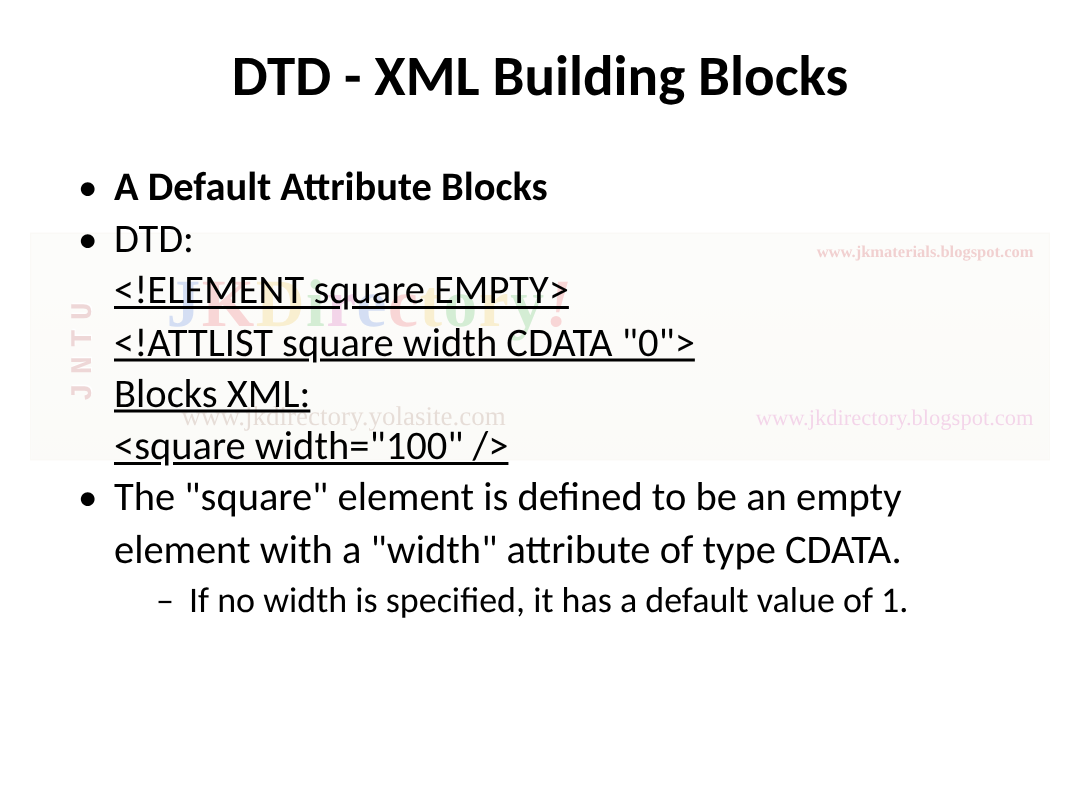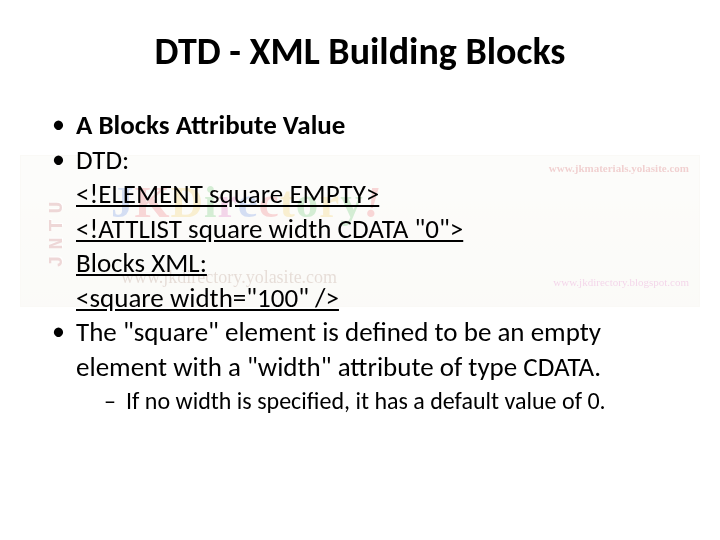--- a/index.html
+++ b/index.html
@@ -87,21 +87,21 @@
     left: 100px;
     bottom: 18px;
     font-size: 18px;
     font-family: "Brush Script MT", cursive;
     color: #7a4a2a;
   }
   .wm-blog {
     position: absolute;
     right: 10px;
     bottom: 18px;
-    font-size: 11px;
+    font-size: 15px;
     font-family: "Brush Script MT", cursive;
     color: #c21b8b;
   }
   
   .content {
     position: relative;
     z-index: 1;
     padding: 18px 38px 0 38px;
   }
   .title {
@@ -154,46 +154,46 @@
 </style>
 </head>
 <body>
 
 <div class="slide">
 
   <div class="wm">
     <div class="wm-vert">
       <span>JNTU</span>
     </div>
-    <div class="wm-top">www.jkmaterials.yolasite.com</div>
+    <div class="wm-top">www.jkmaterials.blogspot.com</div>
     <div class="wm-logo">
       <span class="jk-j">J</span><span class="jk-k">K</span><span class="d1">D</span><span class="d2">i</span><span class="d3">r</span><span class="d4">e</span><span class="d5">c</span><span class="d6">t</span><span class="d7">o</span><span class="d1">r</span><span class="d2">y</span><span class="excl">!</span>
     </div>
     <div class="wm-sub">www.jkdirectory.yolasite.com</div>
     <div class="wm-blog">www.jkdirectory.blogspot.com</div>
   </div>
 
   <div class="content">
     <div class="title">DTD - XML Building Blocks</div>
 
     <ul class="top">
       <li>
-        <span class="bold">A Blocks Attribute Value</span>
+        <span class="bold">A Default Attribute Blocks</span>
       </li>
       <li>
         <span>DTD:</span>
         <span class="code-block">&lt;!ELEMENT square EMPTY&gt;</span>
         <span class="code-block">&lt;!ATTLIST square width CDATA "0"&gt;</span>
         <span class="code-block">Blocks XML:</span>
         <span class="code-block">&lt;square width="100" /&gt;</span>
       </li>
       <li>
         <span>The "square" element is defined to be an empty element with a "width" attribute of  type CDATA.</span>
         <ul class="sub">
           <li>
-            <span>If no width is specified, it has a default value of 0.</span>
+            <span>If no width is specified, it has a default value of 1.</span>
           </li>
         </ul>
       </li>
     </ul>
   </div>
 
 </div>
 
 </body></html>

